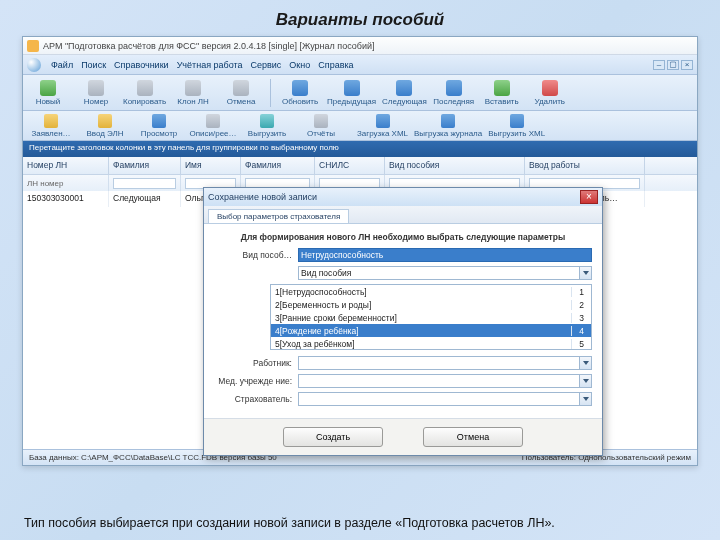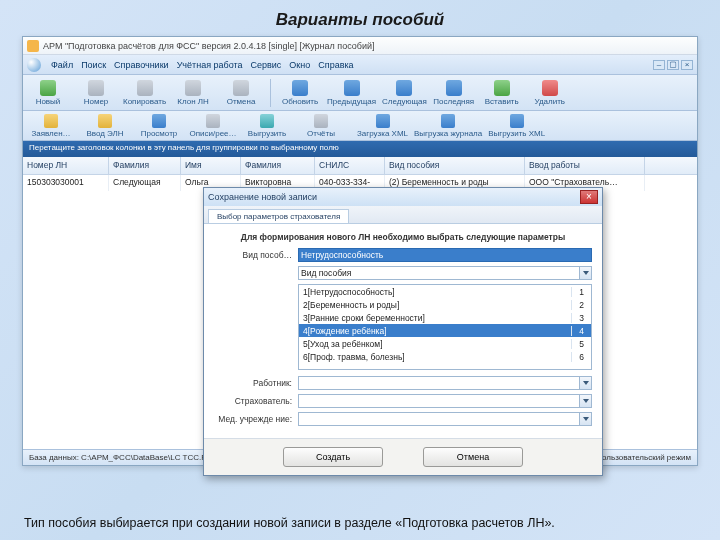--- a/index.html
+++ b/index.html
@@ -97,21 +97,21 @@
   .modal .tabstrip{background:linear-gradient(#f0f4f9,#e1e9f3);height:18px;display:flex;align-items:flex-end;padding:0 4px;border-bottom:1px solid #b9cde2;}
   .modal .tab{background:#fff;border:1px solid #b9cde2;border-bottom:none;font-size:8px;padding:2px 8px;color:#1f3b5e;}
   .modal-body{padding:8px 10px;background:#fff;}
   .hint{font-size:8.5px;color:#333;margin-bottom:6px;text-align:center;font-weight:bold;}
   .formrow{display:flex;align-items:center;margin-bottom:4px;gap:6px;}
   .formrow label{width:78px;text-align:right;font-size:8.5px;color:#333;}
   .formrow .field{flex:1;height:14px;border:1px solid #9fb8d2;background:#fff;font-size:8.5px;padding:0 2px;display:flex;align-items:center;position:relative;}
   .field.highlight{background:#3a7ecb;color:#fff;border-color:#2a6ab2;}
   .field .dd{position:absolute;right:0;top:0;width:12px;height:100%;background:linear-gradient(#f2f6fb,#d6e4f3);border-left:1px solid #9fb8d2;display:flex;align-items:center;justify-content:center;}
   .field .dd::after{content:"";border-left:3px solid transparent;border-right:3px solid transparent;border-top:4px solid #3a5a7a;}
-  .listbox{border:1px solid #9fb8d2;height:86px;background:#fff;overflow:hidden;margin-left:84px;margin-bottom:6px;}
+  .listbox{border:1px solid #9fb8d2;height:66px;background:#fff;overflow:hidden;margin-left:56px;margin-bottom:6px;}
   .listbox .row{display:flex;font-size:8.5px;height:13px;align-items:center;}
   .listbox .row .txt{flex:1;padding:0 4px;}
   .listbox .row .num{width:20px;text-align:center;border-left:1px solid #d9e4f0;}
   .listbox .row.sel{background:#3a7ecb;color:#fff;}
   .modal-buttons{background:#f3f3f1;padding:8px;display:flex;justify-content:center;gap:40px;border-top:1px solid #d5dde6;}
   .modal-buttons button{width:100px;height:20px;background:linear-gradient(#fdfdfd,#e3e3e1);border:1px solid #9a9a98;font-size:9px;border-radius:3px;cursor:pointer;}
 
   .caption{position:absolute;left:24px;right:24px;bottom:8px;font-size:12.5px;color:#111;text-align:justify;line-height:1.35;}
   .ic-blue{background:linear-gradient(#6fa8e0,#3a7ecb);}
   .ic-green{background:linear-gradient(#8ed18a,#4aa444);}
@@ -238,20 +238,29 @@
 
   <div class="gridhead" id="ghead">
       <div class="cell" style="width: 86px;">Номер ЛН</div>
       <div class="cell" style="width: 72px;">Фамилия</div>
       <div class="cell" style="width: 60px;">Имя</div>
       <div class="cell" style="width: 74px;">Фамилия</div>
       <div class="cell" style="width: 70px;">СНИЛС</div>
       <div class="cell" style="width: 140px;">Вид пособия</div>
       <div class="cell" style="width: 120px;">Ввод работы</div>
     </div>
+  <div class="filterrow" id="gfilter">
+      <div class="cell" style="width: 86px;"><span style="font-size: 8px; color: rgb(102, 102, 102);">ЛН номер</span></div>
+      <div class="cell" style="width: 72px;"><input style=""></div>
+      <div class="cell" style="width: 60px;"><input style=""></div>
+      <div class="cell" style="width: 74px;"><input style=""></div>
+      <div class="cell" style="width: 70px;"><input style=""></div>
+      <div class="cell" style="width: 140px;"><input style=""></div>
+      <div class="cell" style="width: 120px;"><input style=""></div>
+    </div>
   <div class="gridrow" id="grow">
       <div class="cell" style="width: 86px;">150303030001</div>
       <div class="cell" style="width: 72px;">Следующая</div>
       <div class="cell" style="width: 60px;">Ольга</div>
       <div class="cell" style="width: 74px;">Викторовна</div>
       <div class="cell" style="width: 70px;">040-033-334-</div>
       <div class="cell" style="width: 140px;">(2) Беременность и роды</div>
       <div class="cell" style="width: 120px;">ООО "Страхователь…</div>
     </div>
   <div class="whitespace" style="height:230px;"></div>
@@ -313,31 +322,31 @@
           </div>
         </div>
 
       <div class="formrow">
         <label>Работник:</label>
         <div class="field">
             <div class="dd"></div>
           </div>
       </div>
       <div class="formrow">
+        <label>Мед. учрежде ние:</label>
+        <div class="field">
+            <div class="dd"></div>
+          </div>
+      </div>
+      <div class="formrow">
         <label>Страхователь:</label>
         <div class="field">
             <div class="dd"></div>
           </div>
       </div>
-      <div class="formrow">
-        <label>Мед. учрежде ние:</label>
-        <div class="field">
-            <div class="dd"></div>
-          </div>
-      </div>
     </div>
     <div class="modal-buttons">
       <button>Создать</button>
       <button>Отмена</button>
     </div>
   </div>
 </div>
 
 <div class="caption">Тип пособия выбирается при создании новой записи в разделе «Подготовка расчетов ЛН».</div>
 

